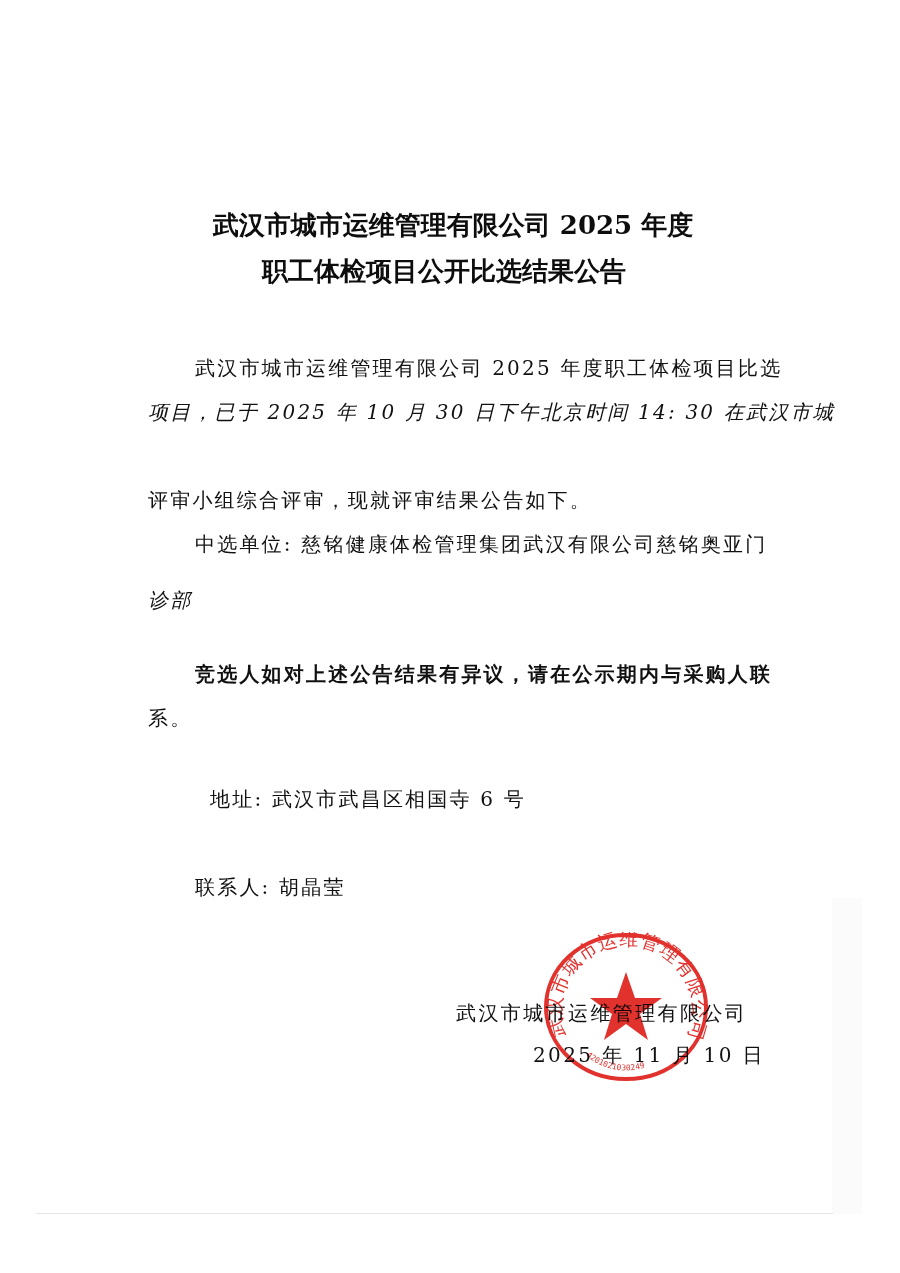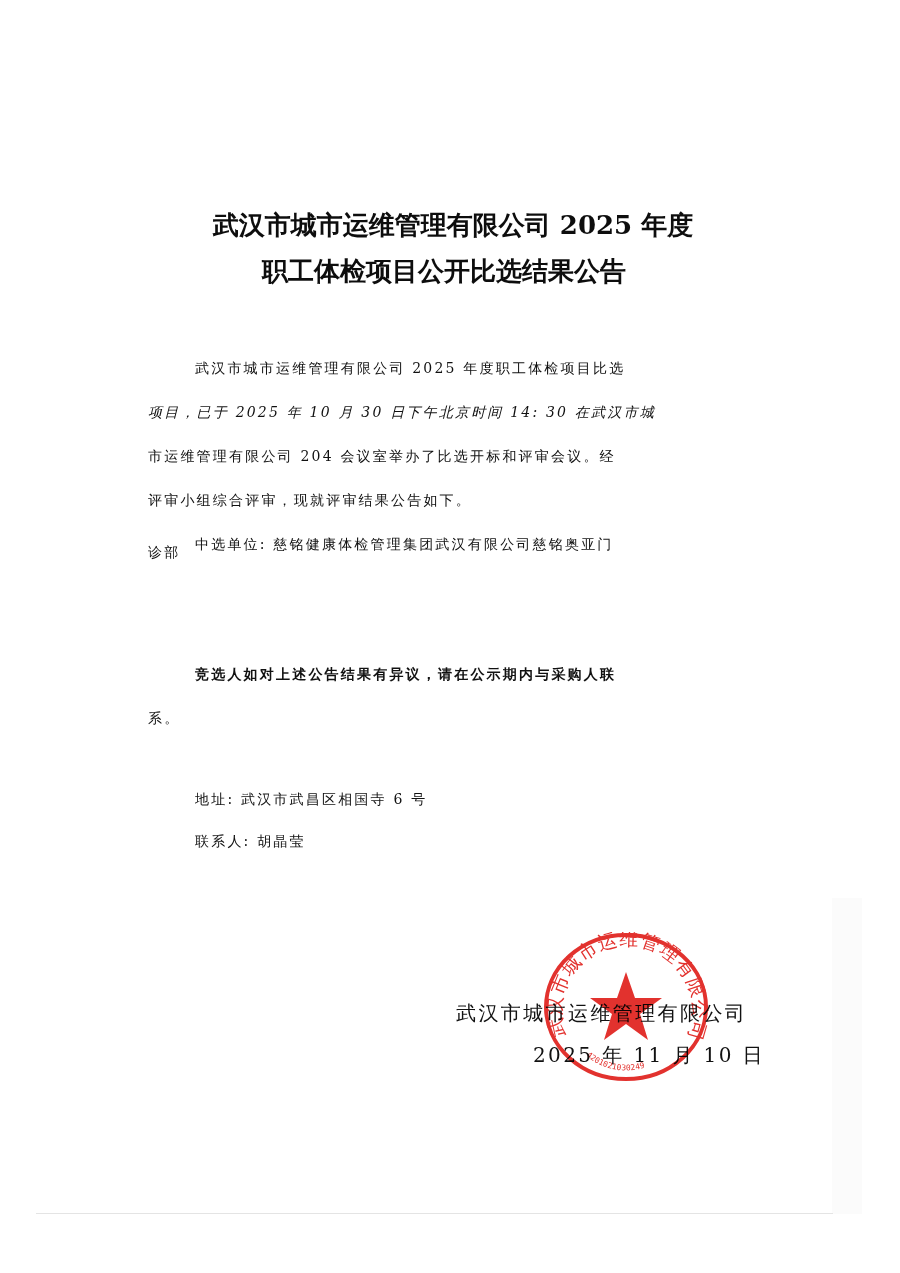--- a/index.html
+++ b/index.html
@@ -31,21 +31,21 @@
       font-size: 26px;
       letter-spacing: 0px;
       color: #0d0d0d;
       line-height: 30px;
     }
     .title.l1 { top: 210px; left: 3px; }
     .title.l2 { top: 256px; left: -6px; }
 
     .line {
       position: absolute;
-      font-size: 14px;
+      font-size: 20px;
       line-height: 24px;
       white-space: nowrap;
       color: #111111;
       letter-spacing: 2.2px;
     }
     .u {
       text-decoration: underline;
       text-underline-offset: 3px;
       text-decoration-thickness: 1.2px;
     }
@@ -88,32 +88,31 @@
 </head>
 <body>
 
 <div class="page">
 
   <div class="title l1">武汉市城市运维管理有限公司 2025 年度</div>
   <div class="title l2">职工体检项目公开比选结果公告</div>
 
   <div class="line" style="left:195px; top:356px;">武汉市城市运维管理有限公司 2025 年度职工体检项目比选</div>
   <div class="line" style="left:148px; top:400px;font-style:italic;">项目，已于 2025 年 10 月 30 日下午北京时间 14: 30 在武汉市城</div>
-  <div class="line" style="left:148px; top:444px;">市运维管理有限公司 204 会议室举办了比选开标和评审会议。经</div>
   <div class="line" style="left:195px; top:532px;">中选单位: 慈铭健康体检管理集团武汉有限公司慈铭奥亚门</div>
 
   <div class="line" style="left:148px; top:488px;">评审小组综合评审，现就评审结果公告如下。</div>
-  <div class="line" style="left:148px; top:540px;">诊部</div>
+  <div class="line" style="left:148px; top:588px;font-style:italic;">诊部</div>
 
 
   <div class="line" style="left:195px; top:662px;font-weight:bold;">竞选人如对上述公告结果有异议，请在公示期内与采购人联</div>
   <div class="line" style="left:148px; top:706px;">系。</div>
 
-  <div class="line" style="left:195px; top:787px;">地址:  武汉市武昌区相国寺 6 号</div>
-  <div class="line" style="left:195px; top:829px;">联系人:  胡晶莹</div>
+  <div class="line" style="left:210px; top:787px;">地址:  武汉市武昌区相国寺 6 号</div>
+  <div class="line" style="left:195px; top:875px;">联系人:  胡晶莹</div>
 
   <div class="sig" style="left:456px; top:1001px;">武汉市城市运维管理有限公司</div>
   <div class="sig" style="left:533px; top:1043px;">2025 年 11 月 10 日</div>
 
   <div class="stamp">
     <svg width="172" height="150" viewBox="0 0 172 150" xmlns="http://www.w3.org/2000/svg">
       <defs>
         <path id="ringPath" d="M 28 108 A 66 66 0 1 1 150 100" fill="none"></path>
         <path id="codePath" d="M 40 118 A 62 62 0 0 0 132 118" fill="none"></path>
       </defs>

